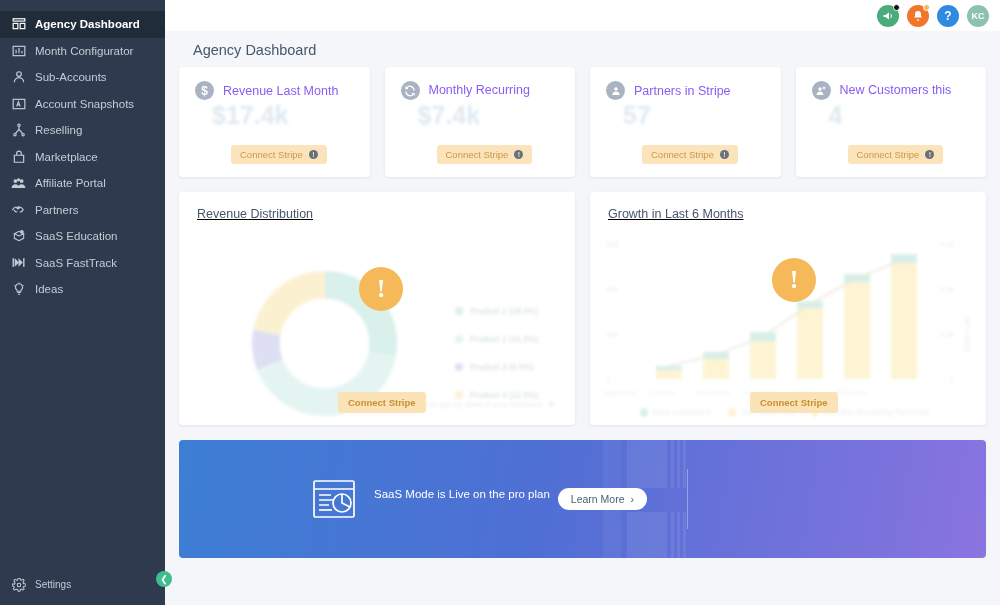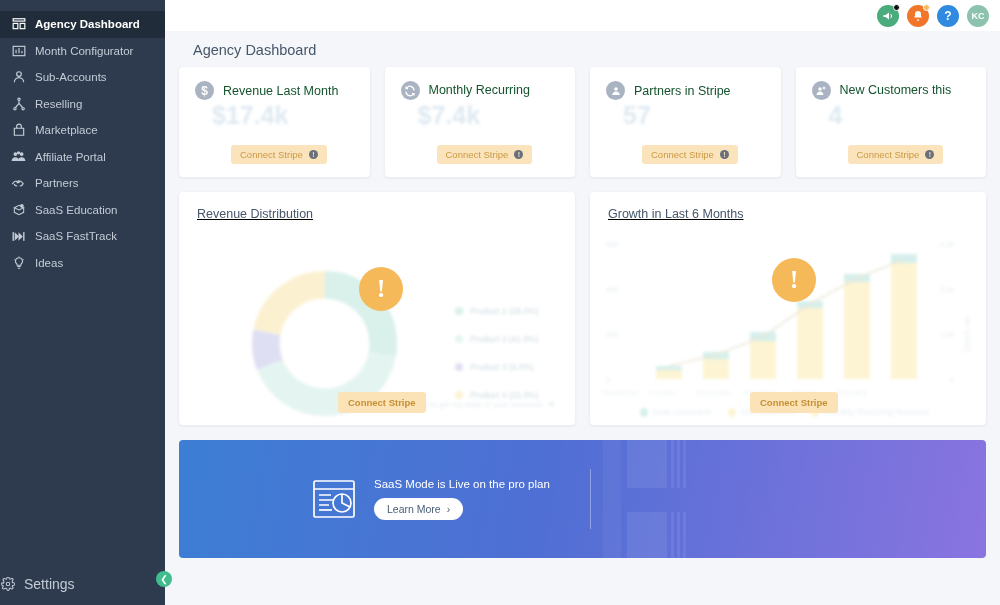--- a/index.html
+++ b/index.html
@@ -35,22 +35,22 @@
   }
   .nav-item.active { background: #212c3a; color: #ffffff; font-weight: bold; }
   .nav-icon {
     width: 15px; height: 15px; flex: 0 0 15px;
     display: flex; align-items: center; justify-content: center;
   }
   .nav-icon svg { display: block; }
   .nav-label { white-space: nowrap; }
   #settings-item {
     position: absolute; left: 0; bottom: 13px; width: 165px;
-    display: flex; align-items: center; 
-    gap: 9px; font-size: 14px; color: #c3ccd6; cursor: pointer;
+    display: flex; align-items: center; padding-left: 11px;
+    gap: 9px; font-size: 10px; color: #c3ccd6; cursor: pointer;
   }
   #collapse-btn {
     position: absolute; left: 156px; bottom: 18px; width: 16px; height: 16px;
     border-radius: 50%; background: #3fbd8f; color: #fff;
     display: flex; align-items: center; justify-content: center;
     font-size: 9px; cursor: pointer; z-index: 9;
   }
 
   
   #header {
@@ -85,21 +85,21 @@
   
   #stats-row { display: flex; gap: 15px; }
   .stat-card { flex: 1; height: 110px; padding: 14px 16px; position: relative; }
   .stat-head { display: flex; align-items: center; gap: 9px; }
   .stat-circle {
     width: 19px; height: 19px; flex: 0 0 19px; border-radius: 50%;
     background: #a9b3c1; display: flex; align-items: center;
     justify-content: center; color: #fff;
   }
   .stat-title {
-    font-size: 12.5px; color: #14532d; line-height: 14px;
+    font-size: 12.5px; color: #8b5cf6; line-height: 14px;
     max-height: 15px; overflow: hidden;
   }
   .stat-value {
     position: absolute; left: 33px; top: 34px;
     font-size: 25px; color: #d9e6ef; font-weight: bold;
     filter: blur(1.6px); opacity: .85;
   }
   .connect-btn {
     position: absolute; left: 52px; bottom: 13px;
     background: #fbe2b7; color: #c79133; font-size: 9.5px;
@@ -172,21 +172,21 @@
     background: linear-gradient(100deg, #3d7ed4 0%, #4f6fd4 45%, #8a74e0 100%);
     position: relative; overflow: hidden;
     display: flex; align-items: center;
   }
   .banner-deco { position: absolute; background: rgba(255,255,255,.08); }
   #banner-inner {
     position: relative; z-index: 2; display: flex; align-items: center;
     width: 100%; padding-left: 133px; gap: 18px;
   }
   #banner-doc-icon { width: 44px; height: 40px; flex: 0 0 44px; }
-  #banner-text-col { display: flex; flex-direction: column; gap: 8px; }
+  #banner-text-col { display: flex; gap: 8px; }
   #banner-headline { font-size: 11.5px; color: #ffffff; }
   #learn-more {
     background: #ffffff; color: #4a5d75; font-size: 10.5px;
     padding: 5px 13px; border-radius: 11px; display: inline-flex;
     align-items: center; gap: 6px; cursor: pointer; width: fit-content;
     font-weight: 500;
   }
   #banner-divider {
     width: 1px; height: 60px; background: rgba(255,255,255,.35);
     margin-left: 22px;
@@ -237,20 +237,29 @@
         <span class="nav-label">Month Configurator</span>
       </div>
       <div class="nav-item">
         <span class="nav-icon">
           <svg width="14" height="14" viewBox="0 0 24 24" fill="none" stroke="#c3ccd6" stroke-width="2">
             <circle cx="12" cy="7" r="4"></circle>
             <path d="M4 21c0-4.4 3.6-8 8-8s8 3.6 8 8"></path>
           </svg>
         </span>
         <span class="nav-label">Sub-Accounts</span>
+      </div>
+      <div class="nav-item">
+        <span class="nav-icon">
+          <svg width="14" height="14" viewBox="0 0 24 24" fill="none" stroke="#c3ccd6" stroke-width="2">
+            <rect x="2" y="4" width="20" height="16"></rect>
+            <path d="M8 16l3-8 3 8M9 13.5h4"></path>
+          </svg>
+        </span>
+        <span class="nav-label">Account Snapshots</span>
       </div>
       <div class="nav-item">
         <span class="nav-icon">
           <svg width="14" height="14" viewBox="0 0 24 24" fill="none" stroke="#c3ccd6" stroke-width="2">
             <circle cx="12" cy="4" r="2"></circle>
             <circle cx="5" cy="20" r="2"></circle>
             <circle cx="19" cy="20" r="2"></circle>
             <path d="M12 6v5M12 11L6 18M12 11l6 7"></path>
           </svg>
         </span>

